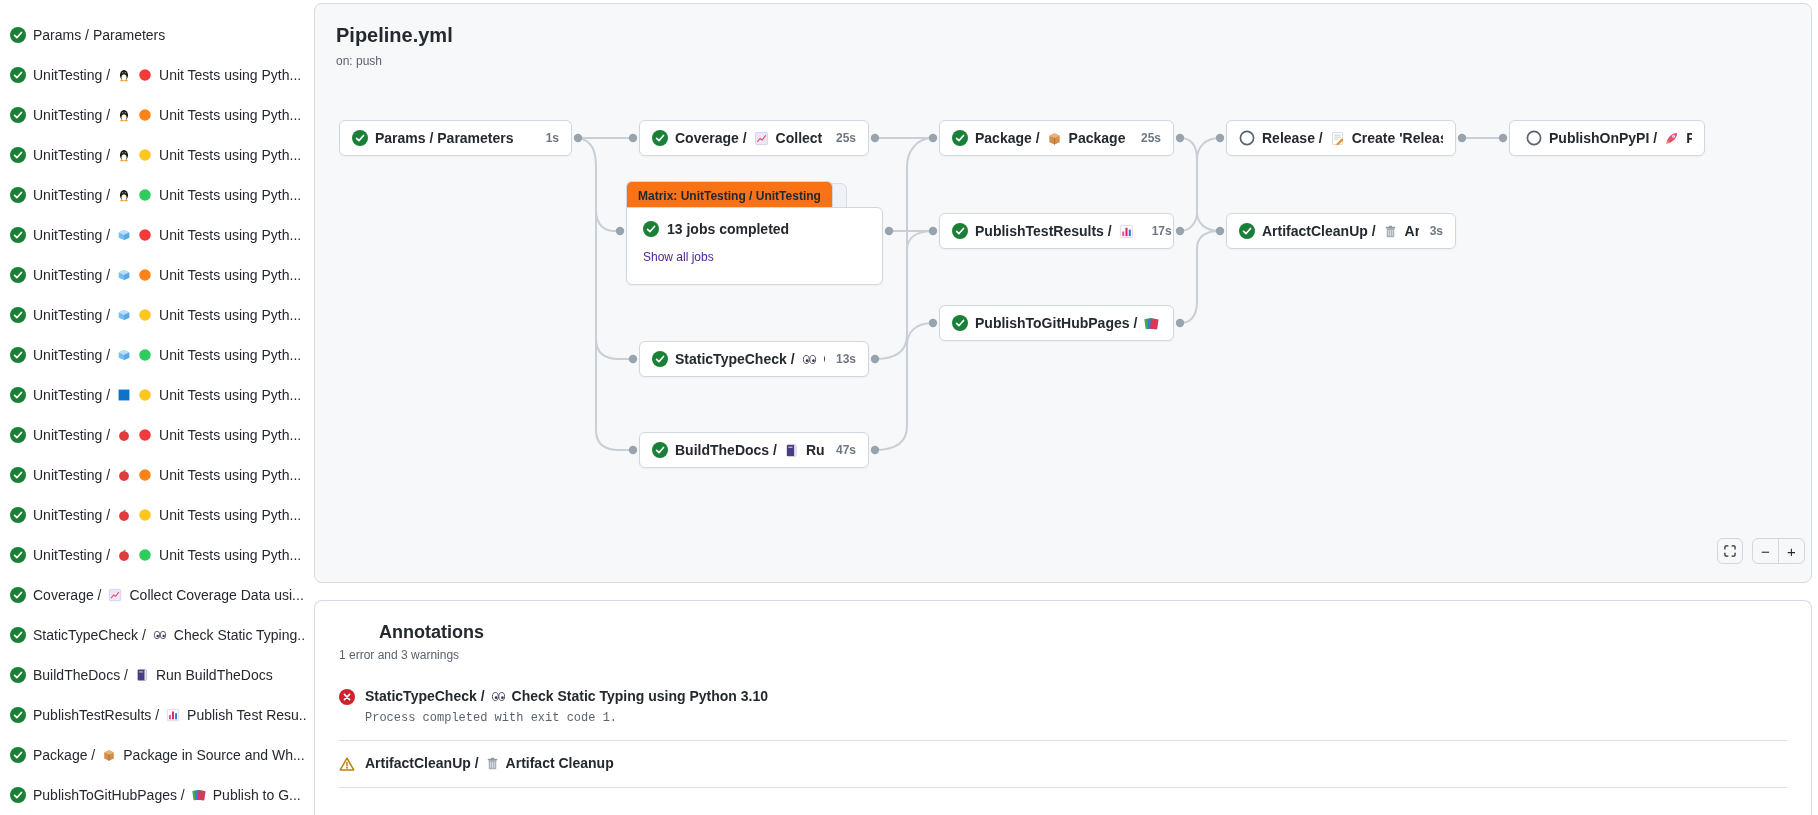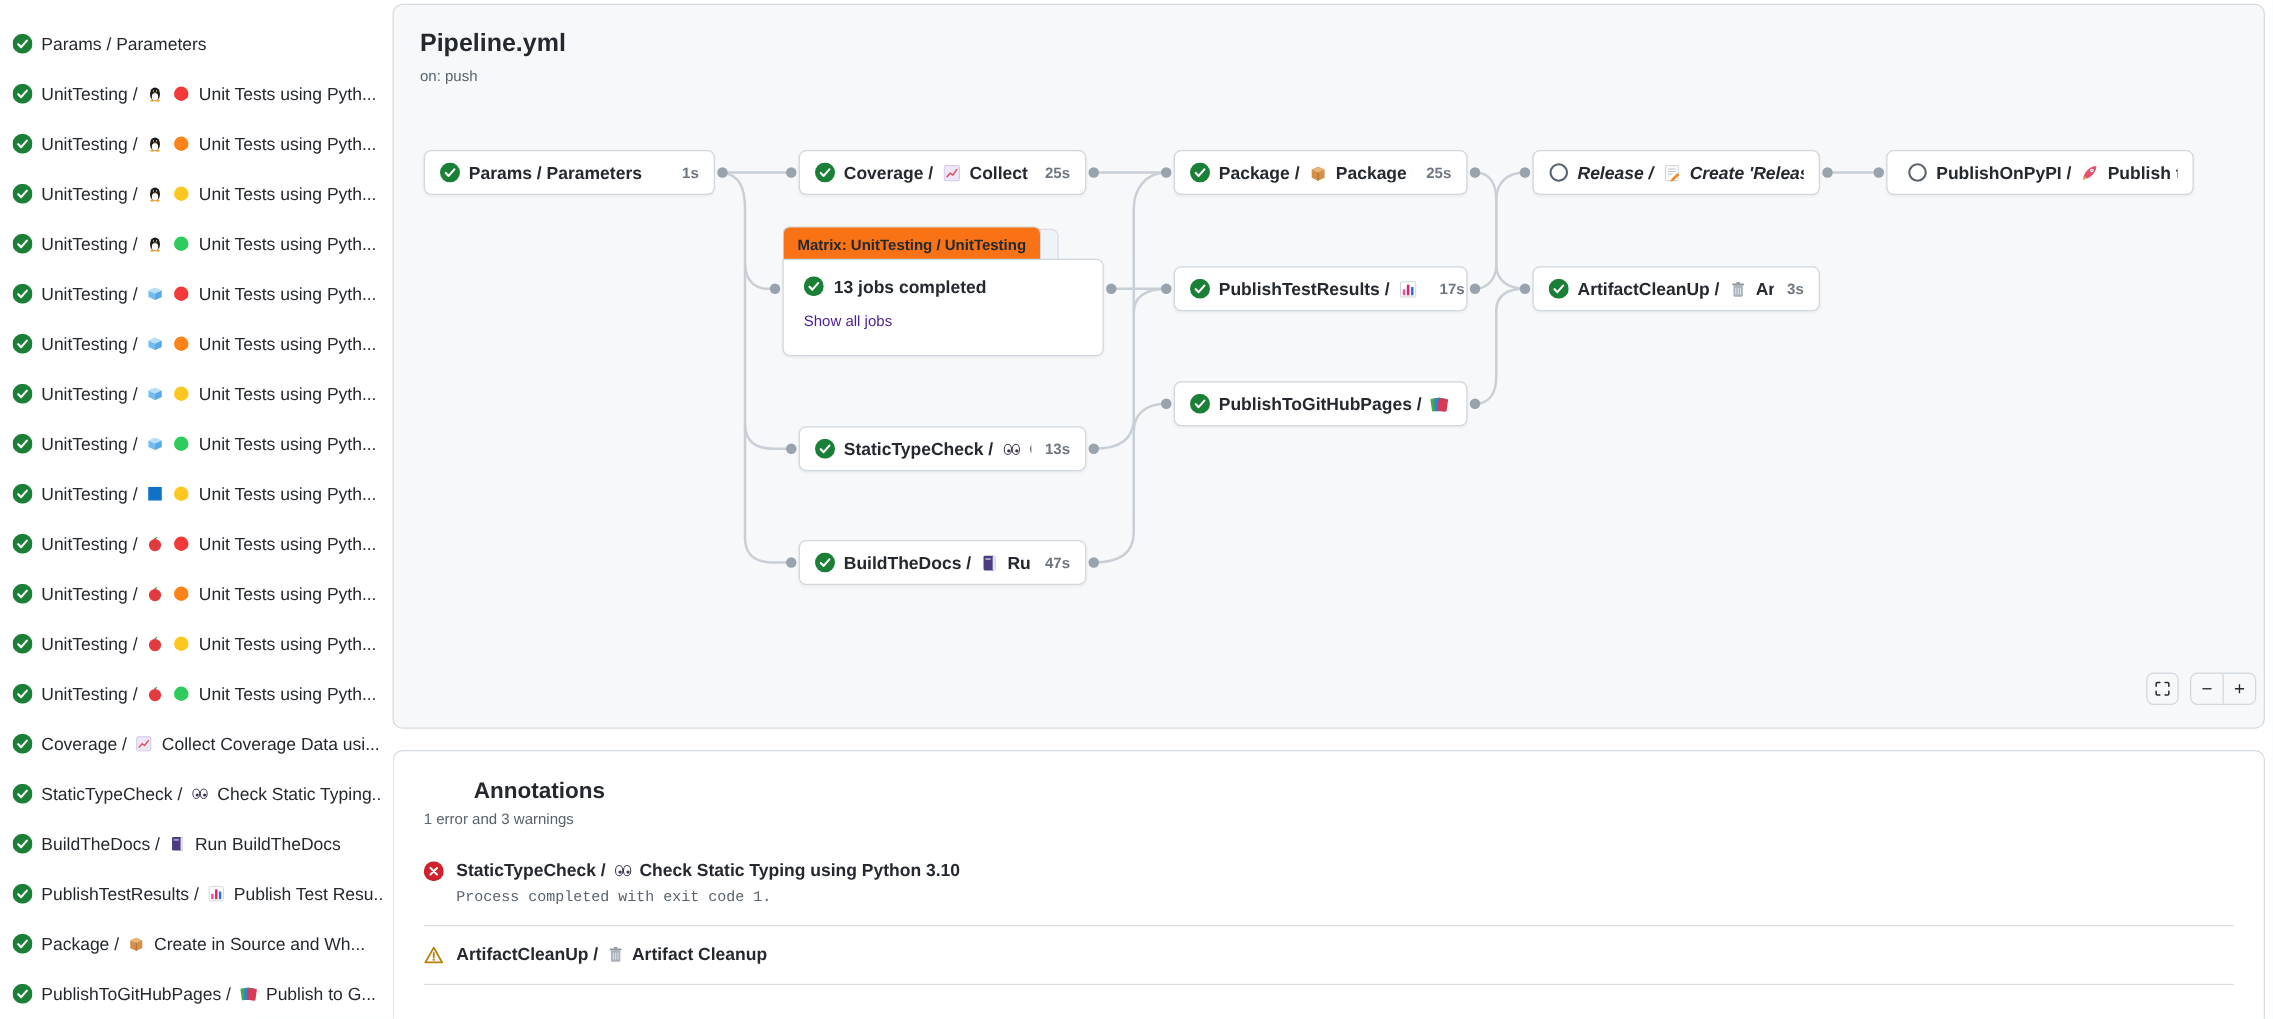--- a/index.html
+++ b/index.html
@@ -434,21 +434,21 @@
         </svg>
       </span>
       <span class="jtext">Package /</span>
       <span class="jicon">
         <svg width="14" height="14" viewBox="0 0 16 16" aria-hidden="true" style="display:block">
           <path d="M2.5 5 8 2.5 13.5 5v7L8 14.5 2.5 12Z" fill="#d29049"></path>
           <path d="M2.5 5 8 7.4 13.5 5 8 2.5Z" fill="#e8b477"></path>
           <path d="M8 7.4v7.1" stroke="#a86b2f" stroke-width=".9"></path>
         </svg>
       </span>
-      <span class="jtext">Create in Source and Wh...</span>
+      <span class="jtext">Package in Source and Wh...</span>
     </div>
     <div class="job-row">
       <span class="jicon">
         <svg width="16" height="16" viewBox="0 0 16 16" aria-hidden="true" style="display:block">
           <circle cx="8" cy="8" r="8" fill="#1a7f37"></circle>
           <path d="M4.6 8.4l2.3 2.3 4.6-5.2" stroke="#fff" stroke-width="1.7" fill="none" stroke-linecap="round" stroke-linejoin="round"></path>
         </svg>
       </span>
       <span class="jtext">PublishToGitHubPages /</span>
       <span class="jicon">
@@ -560,37 +560,37 @@
         <span class="nicon">
           <svg width="15" height="15" viewBox="0 0 16 16" aria-hidden="true" style="display:block">
             <path d="M2.5 5 8 2.5 13.5 5v7L8 14.5 2.5 12Z" fill="#d29049"></path>
             <path d="M2.5 5 8 7.4 13.5 5 8 2.5Z" fill="#e8b477"></path>
             <path d="M8 7.4v7.1" stroke="#a86b2f" stroke-width=".9"></path>
           </svg>
         </span>
         <span class="nafter">Package in So...</span>
         <span class="ndur">25s</span>
       </div>
-      <div class="node" style="left: 911px; top: 116px; width: 230px; font-style: italic;">
+      <div class="node" style="left: 911px; top: 116px; width: 230px;">
         <span class="nicon">
           <svg width="16" height="16" viewBox="0 0 16 16" aria-hidden="true" style="display:block">
             <circle cx="8" cy="8" r="6.6" fill="none" stroke="#59636e" stroke-width="1.7"></circle>
           </svg>
         </span>
         <span class="nbefore">Release /</span>
         <span class="nicon">
           <svg width="15" height="15" viewBox="0 0 16 16" aria-hidden="true" style="display:block">
             <rect x="2.6" y="1.6" width="10.8" height="12.8" rx="1" fill="#fff" stroke="#c6cdd5" stroke-width=".8"></rect>
             <path d="M4.6 4.4h6.8M4.6 6.6h6.8M4.6 8.8h4" stroke="#b9c2cb" stroke-width=".9"></path>
             <path d="M7.5 13l5.2-5.2 1.7 1.7-5.2 5.2-2.4.7Z" fill="#ef8d1f"></path>
           </svg>
         </span>
         <span class="nafter">Create 'Release P...</span>
       </div>
-      <div class="node" style="left: 1194px; top: 116px; width: 246px; padding-left: 16px;">
+      <div class="node" style="left: 1194px; top: 116px; width: 196px; padding-left: 16px;">
         <span class="nicon">
           <svg width="16" height="16" viewBox="0 0 16 16" aria-hidden="true" style="display:block">
             <circle cx="8" cy="8" r="6.6" fill="none" stroke="#59636e" stroke-width="1.7"></circle>
           </svg>
         </span>
         <span class="nbefore">PublishOnPyPI /</span>
         <span class="nicon">
           <svg width="15" height="15" viewBox="0 0 16 16" aria-hidden="true" style="display:block">
             <path d="M2.6 13.4c.3-3.2 1.6-5.9 3.8-8.1C8.6 3.1 11.3 2 14 2c-.1 2.8-1.2 5.5-3.4 7.7-2.2 2.2-4.8 3.4-8 3.7Z" fill="#e4526e"></path>
             <circle cx="10.2" cy="5.8" r="1.5" fill="#fff"></circle>

